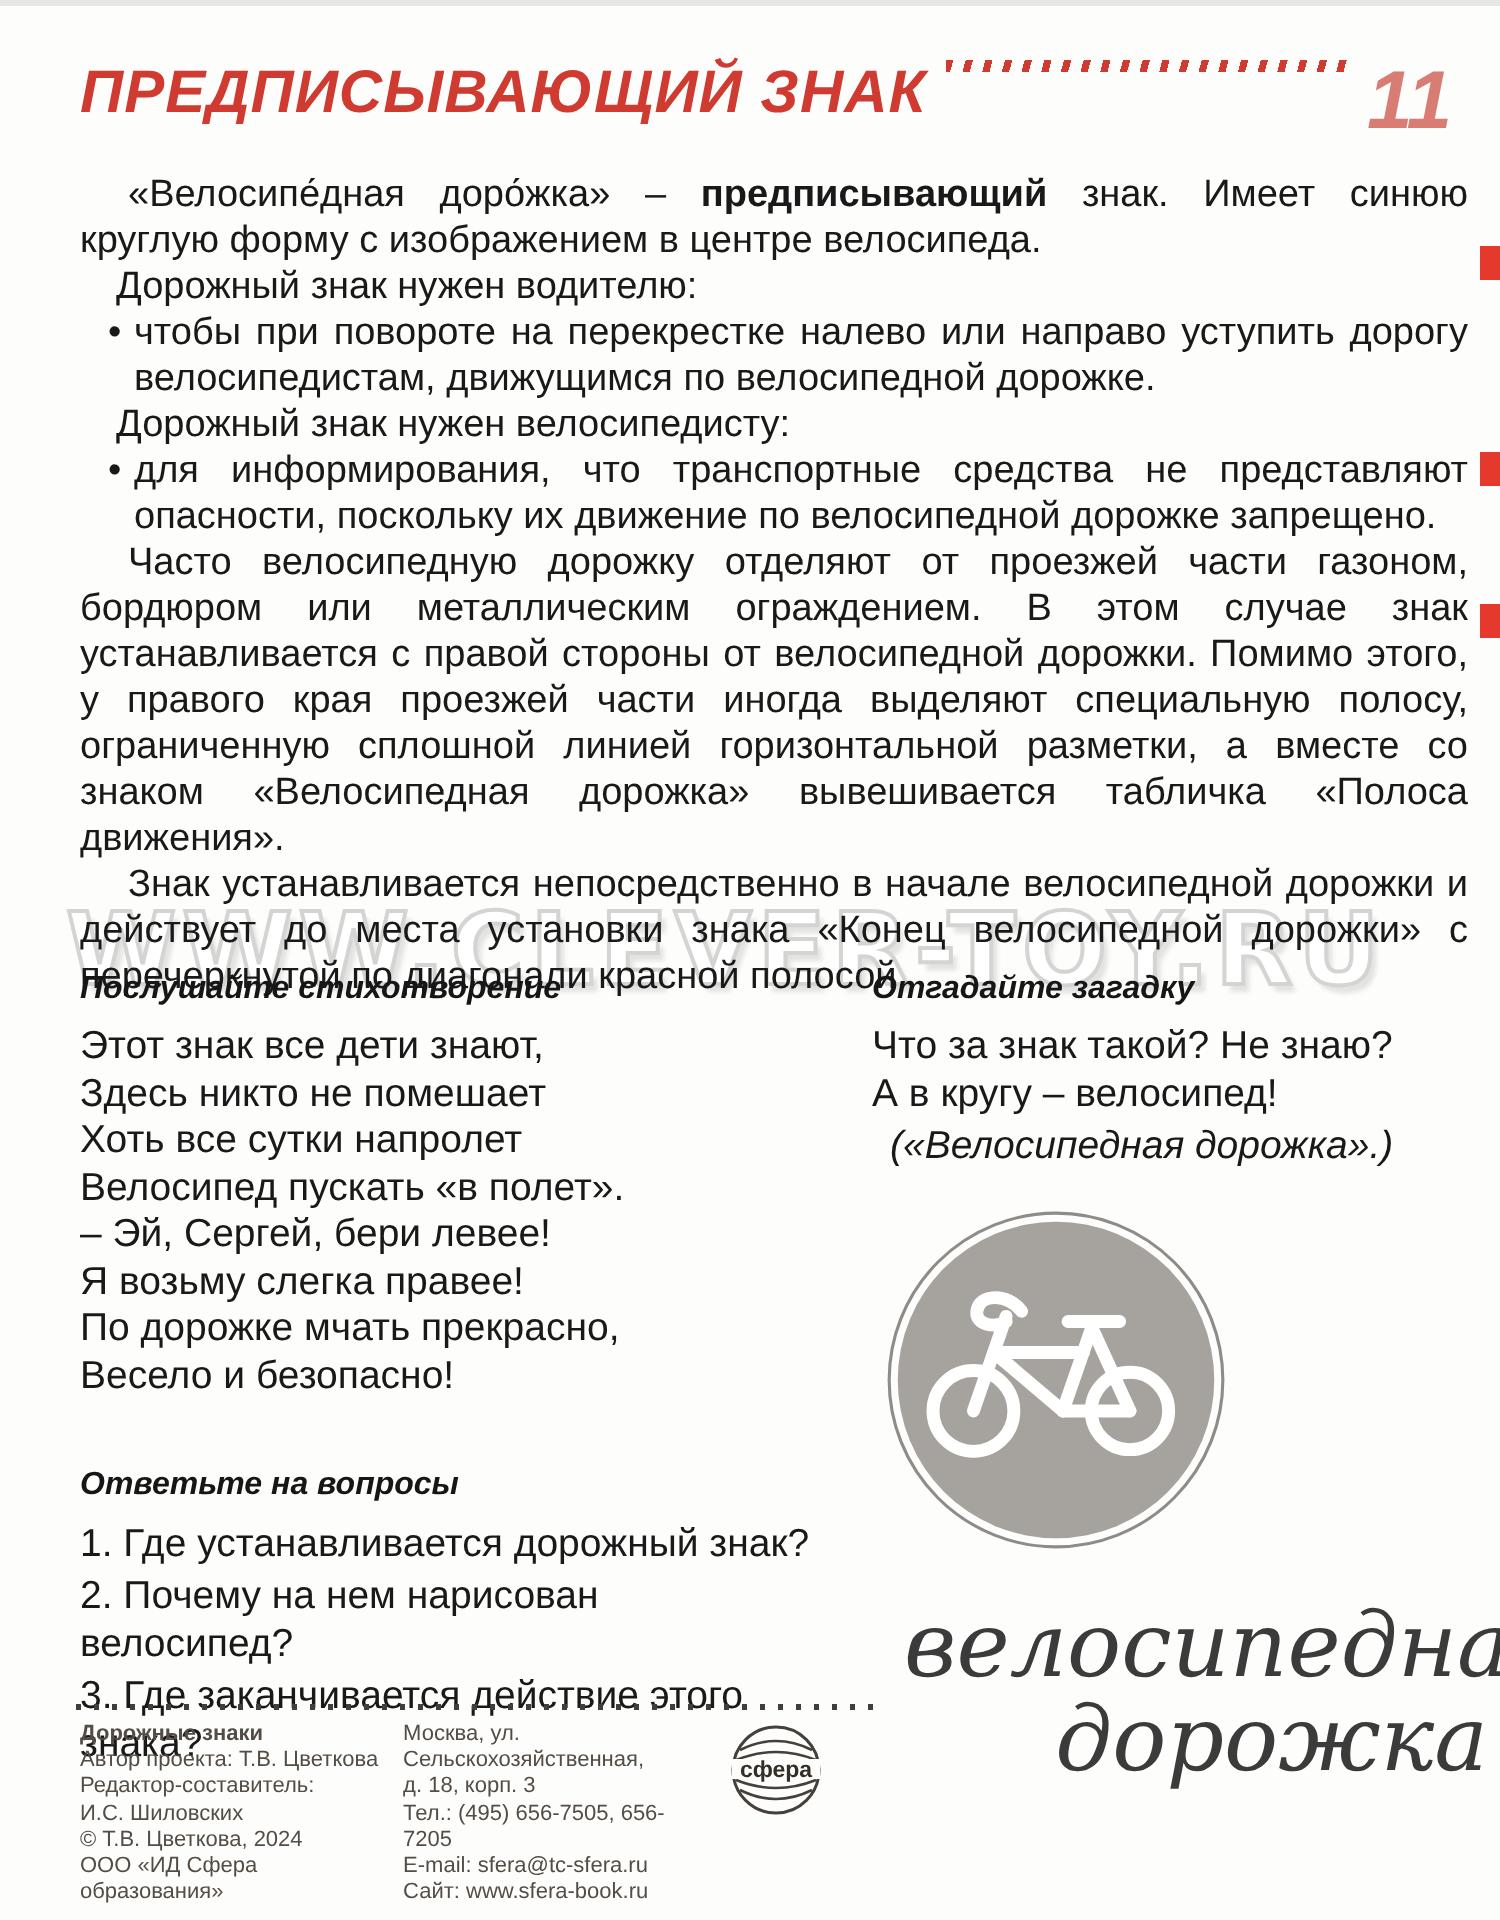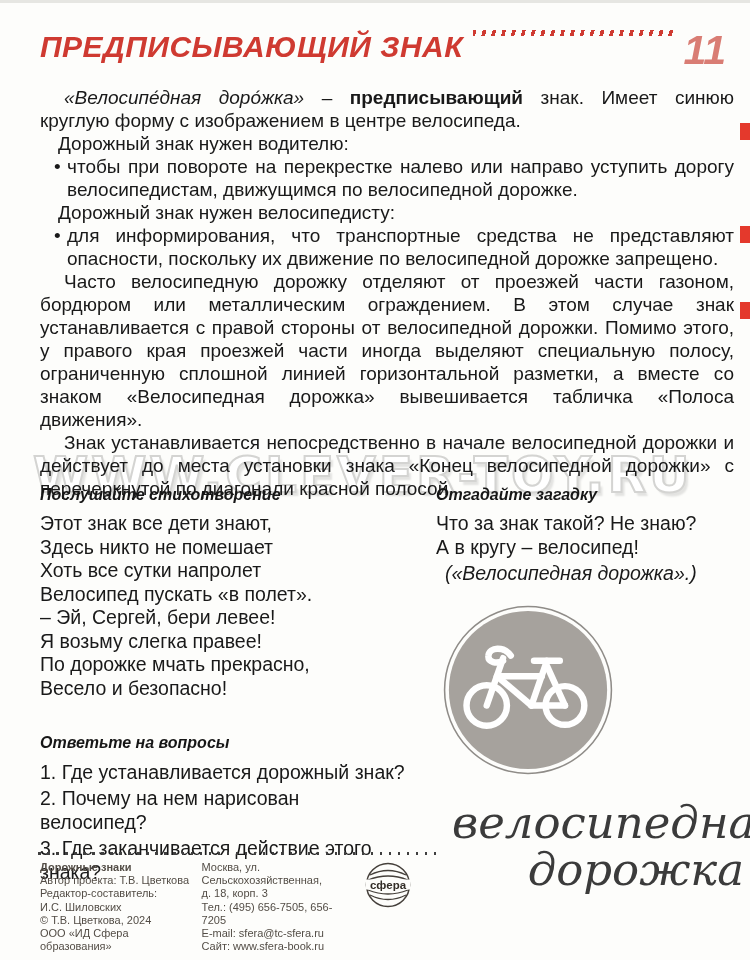--- a/index.html
+++ b/index.html
@@ -44,21 +44,21 @@
   
   .body-text {
     position:absolute; top:86px; left:40px; width:694px;
     font-size:19px; line-height:23px; text-align:justify; z-index:1;
   }
   .body-text p { margin:0; }
   .p-indent { text-indent:24px; }
   .lead-in { text-indent:18px; }
   .bullet-item { position:relative; padding-left:27px; }
   .bullet-item .bullet { position:absolute; left:14px; top:0; }
-  .term-italic { font-style:italic; }
+  .term-italic { }
   .term-bold { font-weight:bold; }
 
   
   .watermark {
     position:absolute; top:446px; left:33px; width:706px; z-index:0;
     font-family:"DejaVu Sans", sans-serif;
     font-size:50px; font-weight:bold; letter-spacing:3px; white-space:nowrap;
     color:#ffffff; -webkit-text-stroke:2px #d4d4d2;
     text-shadow:3px 4px 2px #e3e3e1;
   }

